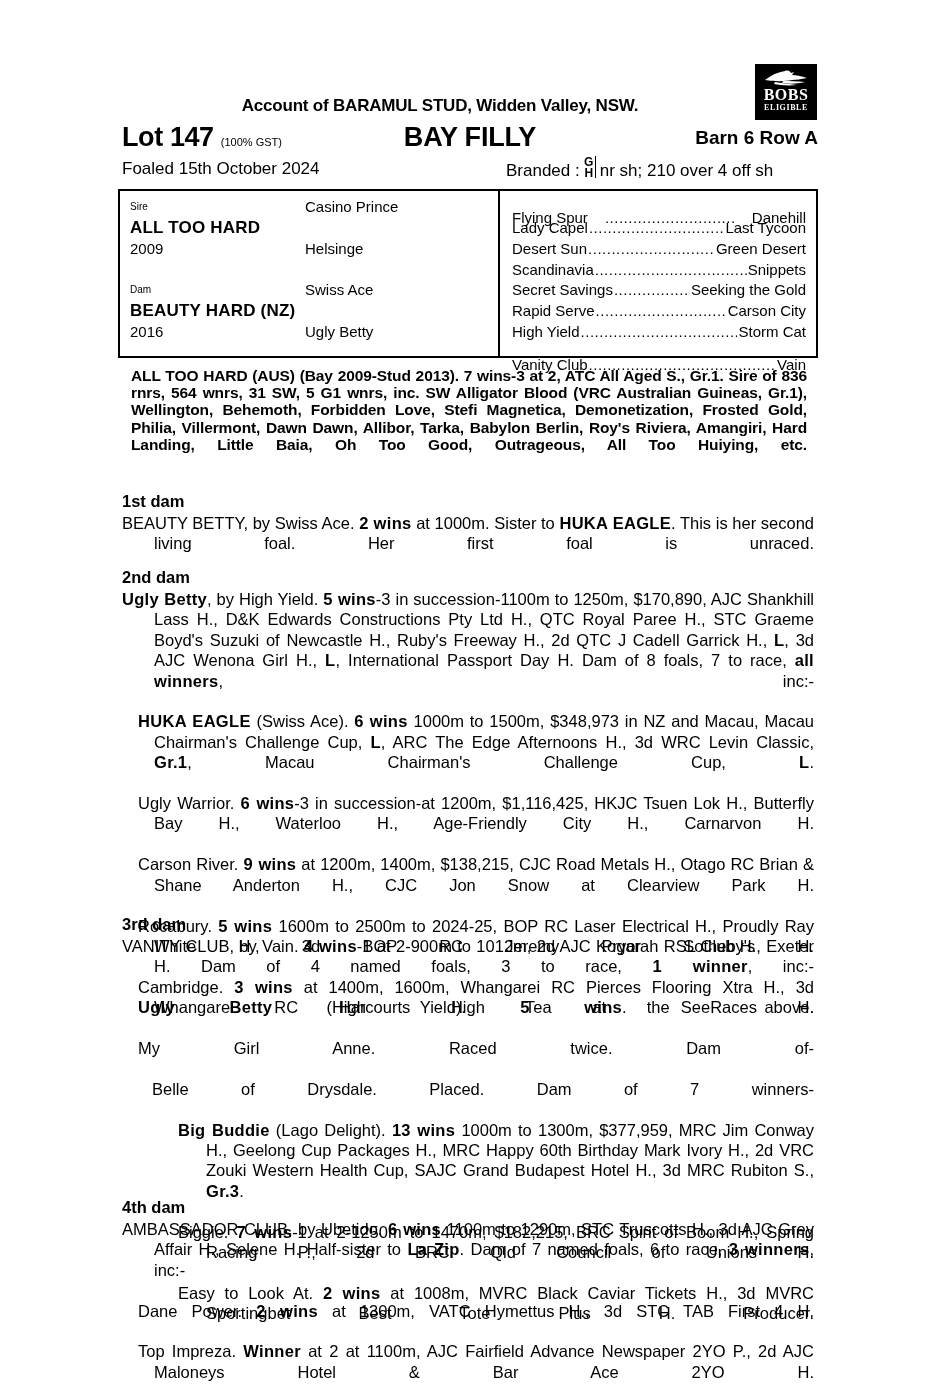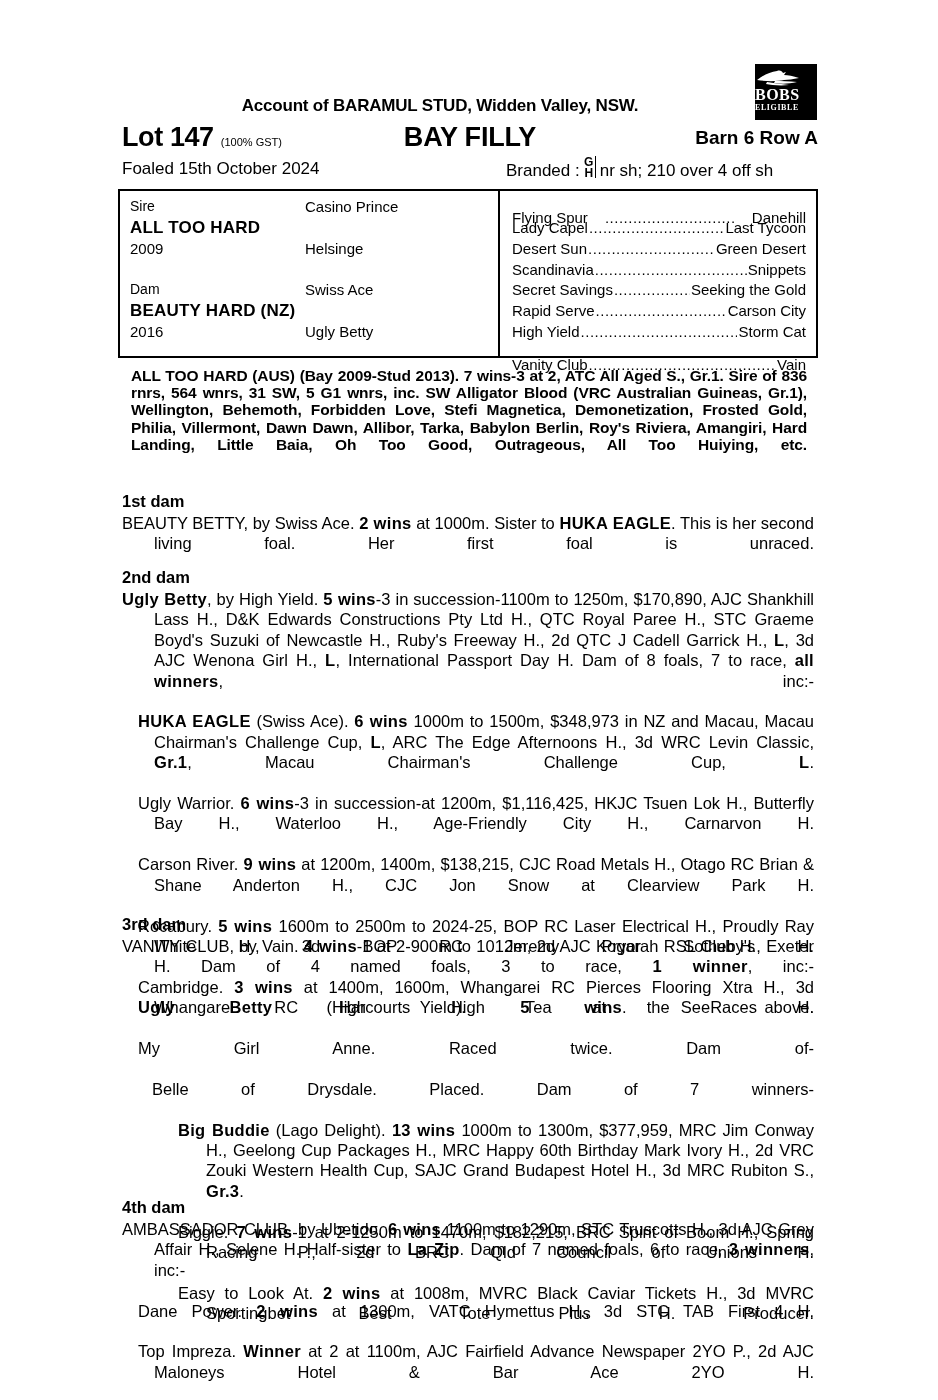--- a/index.html
+++ b/index.html
@@ -25,21 +25,21 @@
   
   .bobs-logo {
     position: absolute;
     left: 755px;
     top: 64px;
     width: 62px;
     height: 56px;
     background: #000000;
     display: flex;
     flex-direction: column;
-    align-items: flex-start;
+    align-items: center;
     justify-content: flex-start;
     padding-top: 3px;
     box-sizing: border-box;
   }
   .bobs-horse {
     width: 46px;
     height: 17px;
     margin-top: 2px;
   }
   .bobs-word {
@@ -202,21 +202,21 @@
     font-size: 15px;
     line-height: 21px;
   }
   .ped-gen2 {
     position: absolute;
     left: 185px;
     width: 180px;
     font-size: 15px;
     line-height: 21px;
   }
-  .ped-label { font-size: 14px; }
+  .ped-label { font-size: 10px; }
   .ped-name {
     font-weight: bold;
     font-size: 17px;
     letter-spacing: 0.2px;
   }
   .ped-year { font-size: 15px; }
   .sire-block { top: 5px; }
   .dam-block { top: 88px; }
   .g2-sire { top: 5px; }
   .g2-sire-dam { top: 47px; }

